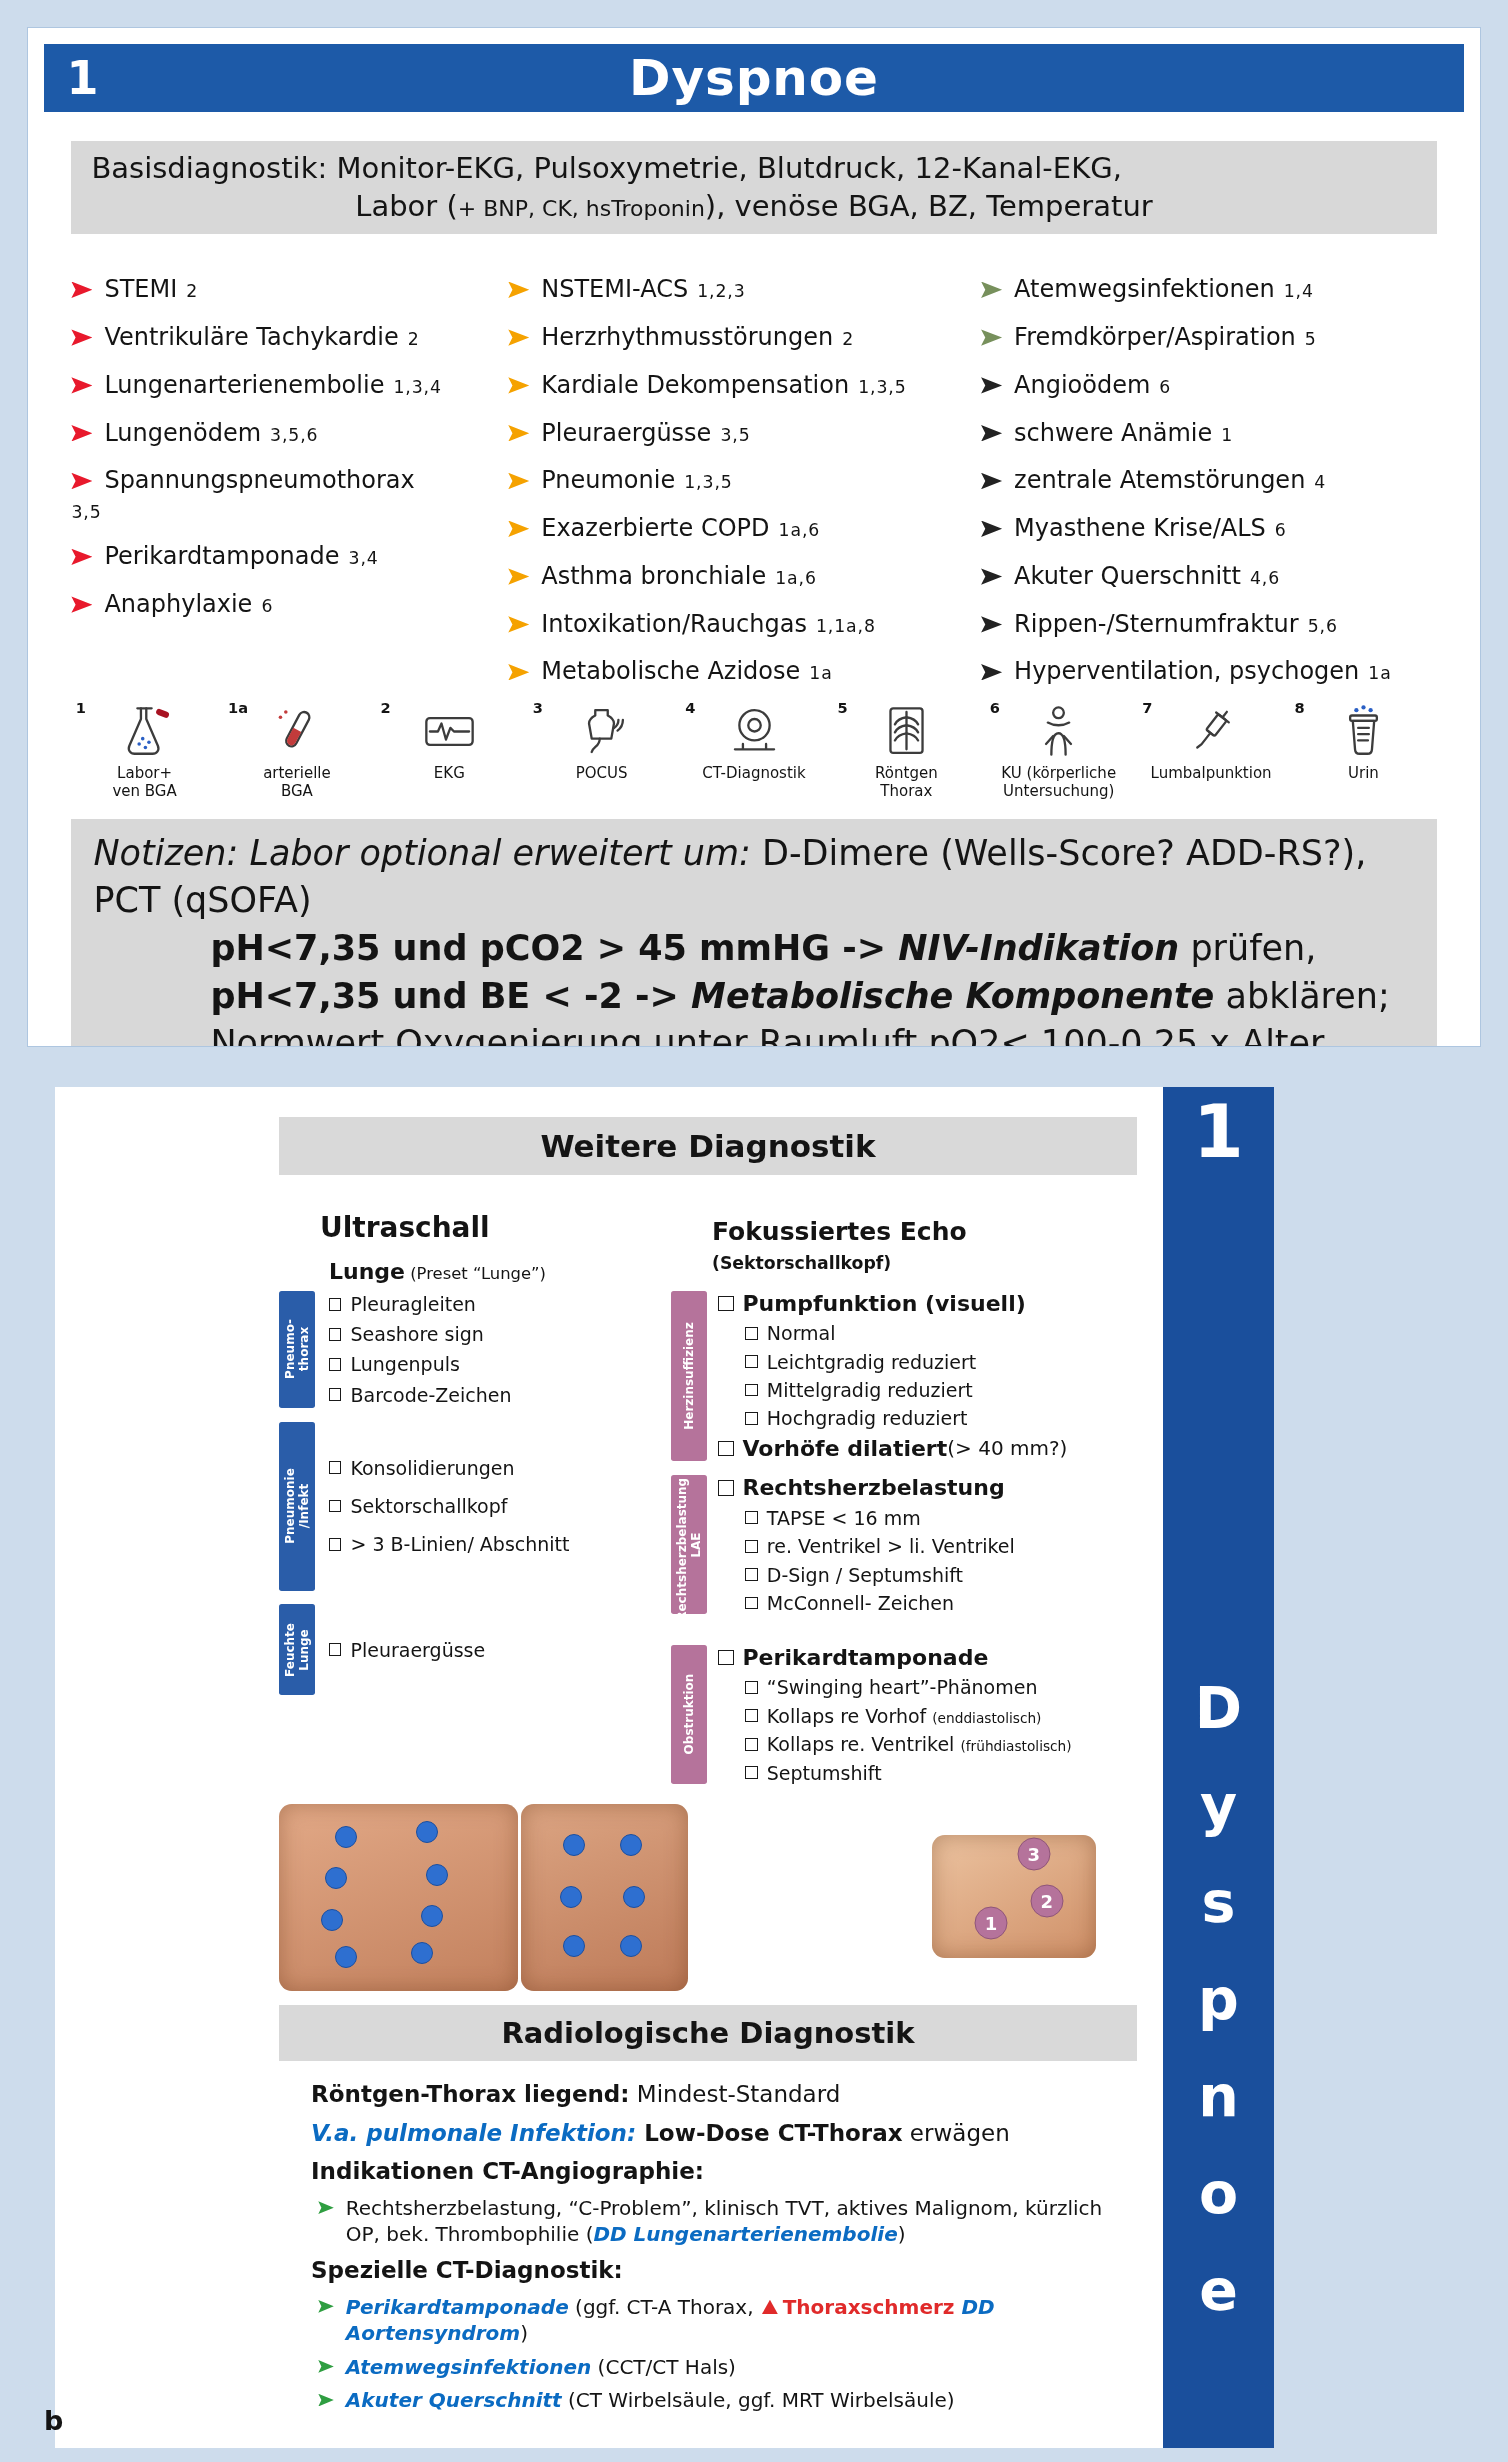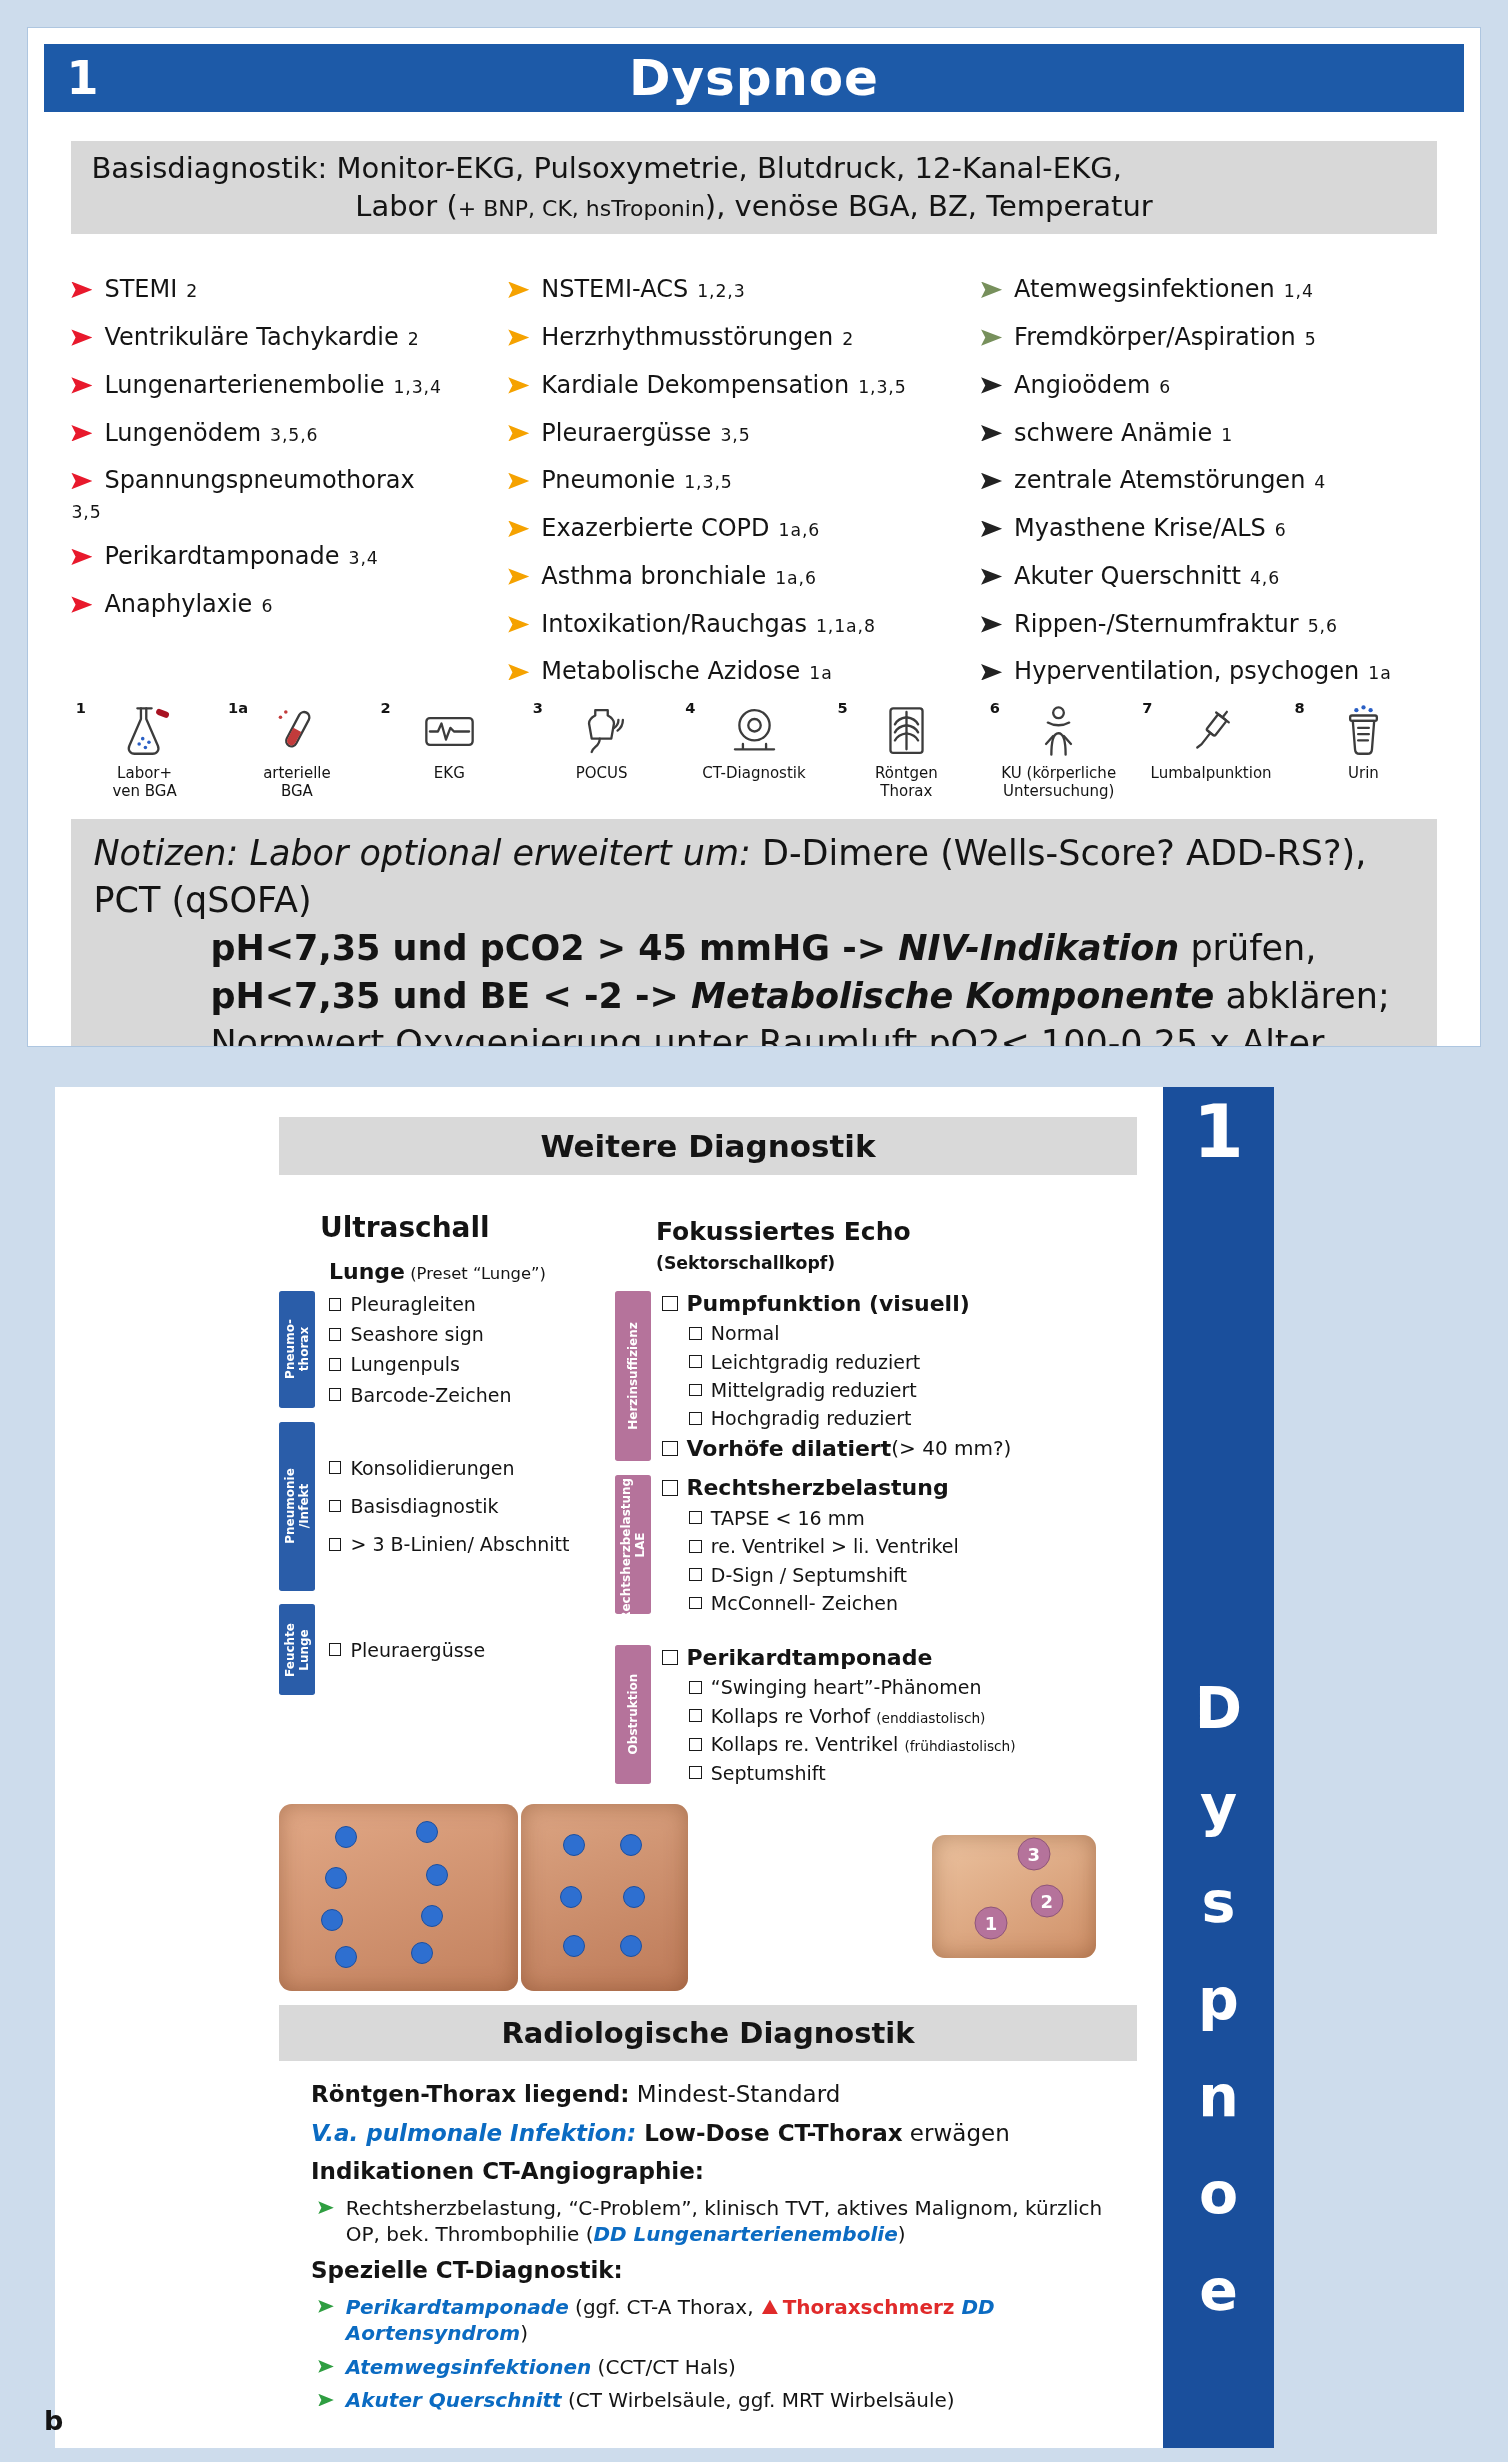--- a/index.html
+++ b/index.html
@@ -42,21 +42,21 @@
   .panel-label { font-size:27px; font-weight:bold; }
   .version { font-size:15.5px; font-weight:bold; color:#222; }
   
   .card-b { position:absolute; left:55px; top:1087px; width:1219px; height:1361px; background:#ffffff; overflow:hidden; }
   .b-sidebar { position:absolute; right:0; top:0; width:111px; height:100%; background:#1a4f9c; color:#fff; text-align:center; }
   .sb-num { font-size:73px; font-weight:bold; margin-top:1.8px; }
   .sb-word { position:absolute; top:593px; left:0; right:0; display:flex; flex-direction:column; gap:40px; font-size:57px; font-weight:bold; line-height:1; }
   .b-content { position:absolute; left:224px; top:0; width:858px; height:100%; }
   .b-title { background:#d9d9d9; text-align:center; font-size:31px; font-weight:bold; padding:11px 0; margin-top:30px; }
   .b-cols { display:flex; margin-top:36px; }
-  .us-col { width:336px; } .echo-col { width:465px; }
+  .us-col { width:392px; } .echo-col { width:465px; }
   .us-heading { font-size:28px; font-weight:bold; margin-left:41px; }
   .lunge-line { margin:14.6px 0 7.3px 50px; font-size:22px; }
   .lunge-line .small { font-size:16.4px; }
   .group { display:flex; margin-bottom:13.7px; }
   .group.gA { min-height:117px; } .group.gB { min-height:169px; } .group.gC { min-height:91px; }
   .vlabel { width:36px; position:relative; border-radius:2.7px; flex:0 0 36px; }
   .vlabel.blue { background:#2a5da9; }
   .vlabel.mauve { background:#b5739b; }
   .vlabel span { position:absolute; top:50%; left:50%; transform:translate(-50%,-50%) rotate(-90deg);
                  font-size:12px; font-weight:bold; color:#fff; white-space:pre; text-align:center; line-height:1.2; }
@@ -295,21 +295,21 @@
               <span>Pneumonie
 /Infekt</span>
             </div>
           <div class="items" style="gap:16.4px;">
             <div class="item">
                 <span class="cb"></span>
                 <span>Konsolidierungen</span>
               </div>
             <div class="item">
                 <span class="cb"></span>
-                <span>Basisdiagnostik</span>
+                <span>Sektorschallkopf</span>
               </div>
             <div class="item">
                 <span class="cb"></span>
                 <span>&gt; 3 B-Linien/ Abschnitt</span>
               </div>
           </div>
         </div>
 
         <div class="group gC">
           <div class="vlabel blue">

